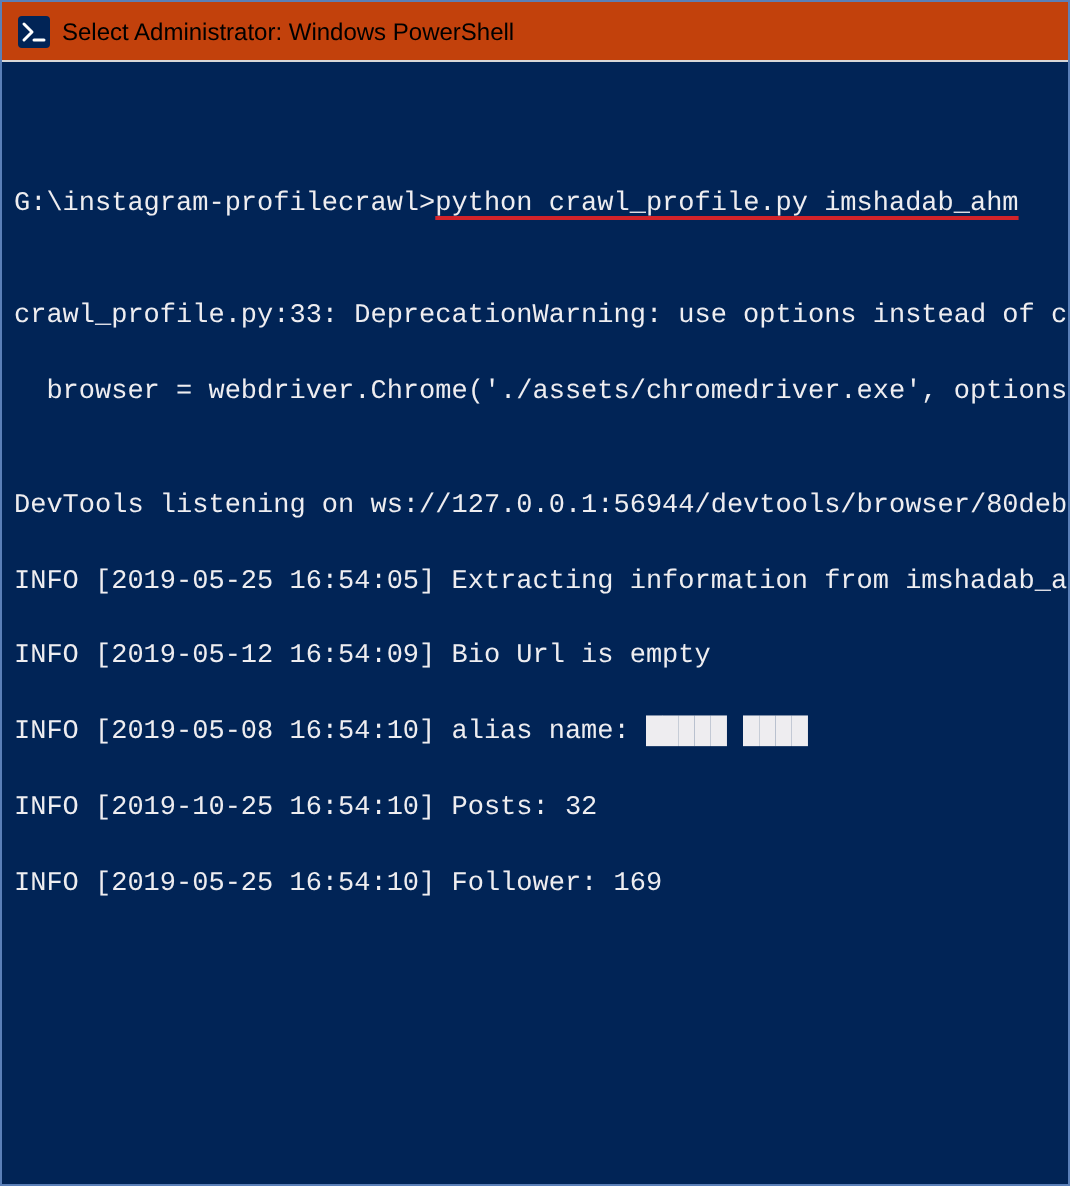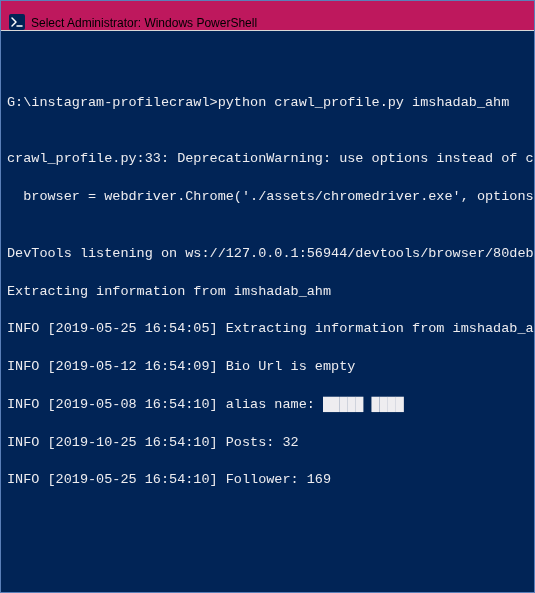--- a/index.html
+++ b/index.html
@@ -4,23 +4,23 @@
 <style>
   * { margin: 0; padding: 0; box-sizing: border-box; }
   html, body { width: 535px; height: 593px; overflow: hidden; }
   body {
     font-family: "Segoe UI", Tahoma, sans-serif;
     background: #ffffff;
     border: 1px solid #5a7fb8;
   }
   .titlebar {
     height: 30px;
-    background: #be185d;
+    background: #c2410c;
     display: flex;
-    align-items: flex-end;
+    align-items: center;
     padding: 0 8px;
     border-bottom: 1px solid #d8d8d8;
     position: relative;
   }
   .title-icon {
     width: 16px;
     height: 16px;
     margin-right: 6px;
   }
   .title-text {
@@ -33,20 +33,21 @@
     font-family: Consolas, "Courier New", monospace;
     font-size: 13.5px;
     line-height: 1.4;
     padding: 6px 0 6px 6px;
     height: calc(593px - 32px);
     white-space: pre;
     overflow: hidden;
   }
   .line { display: block; white-space: pre; }
   .underline {
+    text-decoration: underline;
     text-decoration-color: #d2232a;
     text-decoration-thickness: 1.5px;
     text-underline-offset: 3px;
     text-align: center;
   }
 </style>
 </head>
 <body>
 
 <div class="titlebar">
@@ -61,21 +62,20 @@
 </div>
 
 <div class="terminal">
 <span class="line"> </span>
 <span class="line"><span>G:\instagram-profilecrawl&gt;</span><span class="underline">python crawl_profile.py imshadab_ahm</span></span>
 <span class="line"></span>
 <span class="line">crawl_profile.py:33: DeprecationWarning: use options instead of chr</span>
 <span class="line">  browser = webdriver.Chrome('./assets/chromedriver.exe', options=c</span>
 <span class="line"></span>
 <span class="line">DevTools listening on ws://127.0.0.1:56944/devtools/browser/80debe9</span>
-<span class="line">Extracting information from imshadab_ahm</span>
 <span class="line">INFO [2019-05-25 16:54:05] Extracting information from imshadab_ahm</span>
 <span class="line">INFO [2019-05-12 16:54:09] Bio Url is empty</span>
 <span class="line">INFO [2019-05-08 16:54:10] alias name: █████ ████</span>
 <span class="line">INFO [2019-10-25 16:54:10] Posts: 32</span>
 <span class="line">INFO [2019-05-25 16:54:10] Follower: 169</span>
 
 
 
 
 

